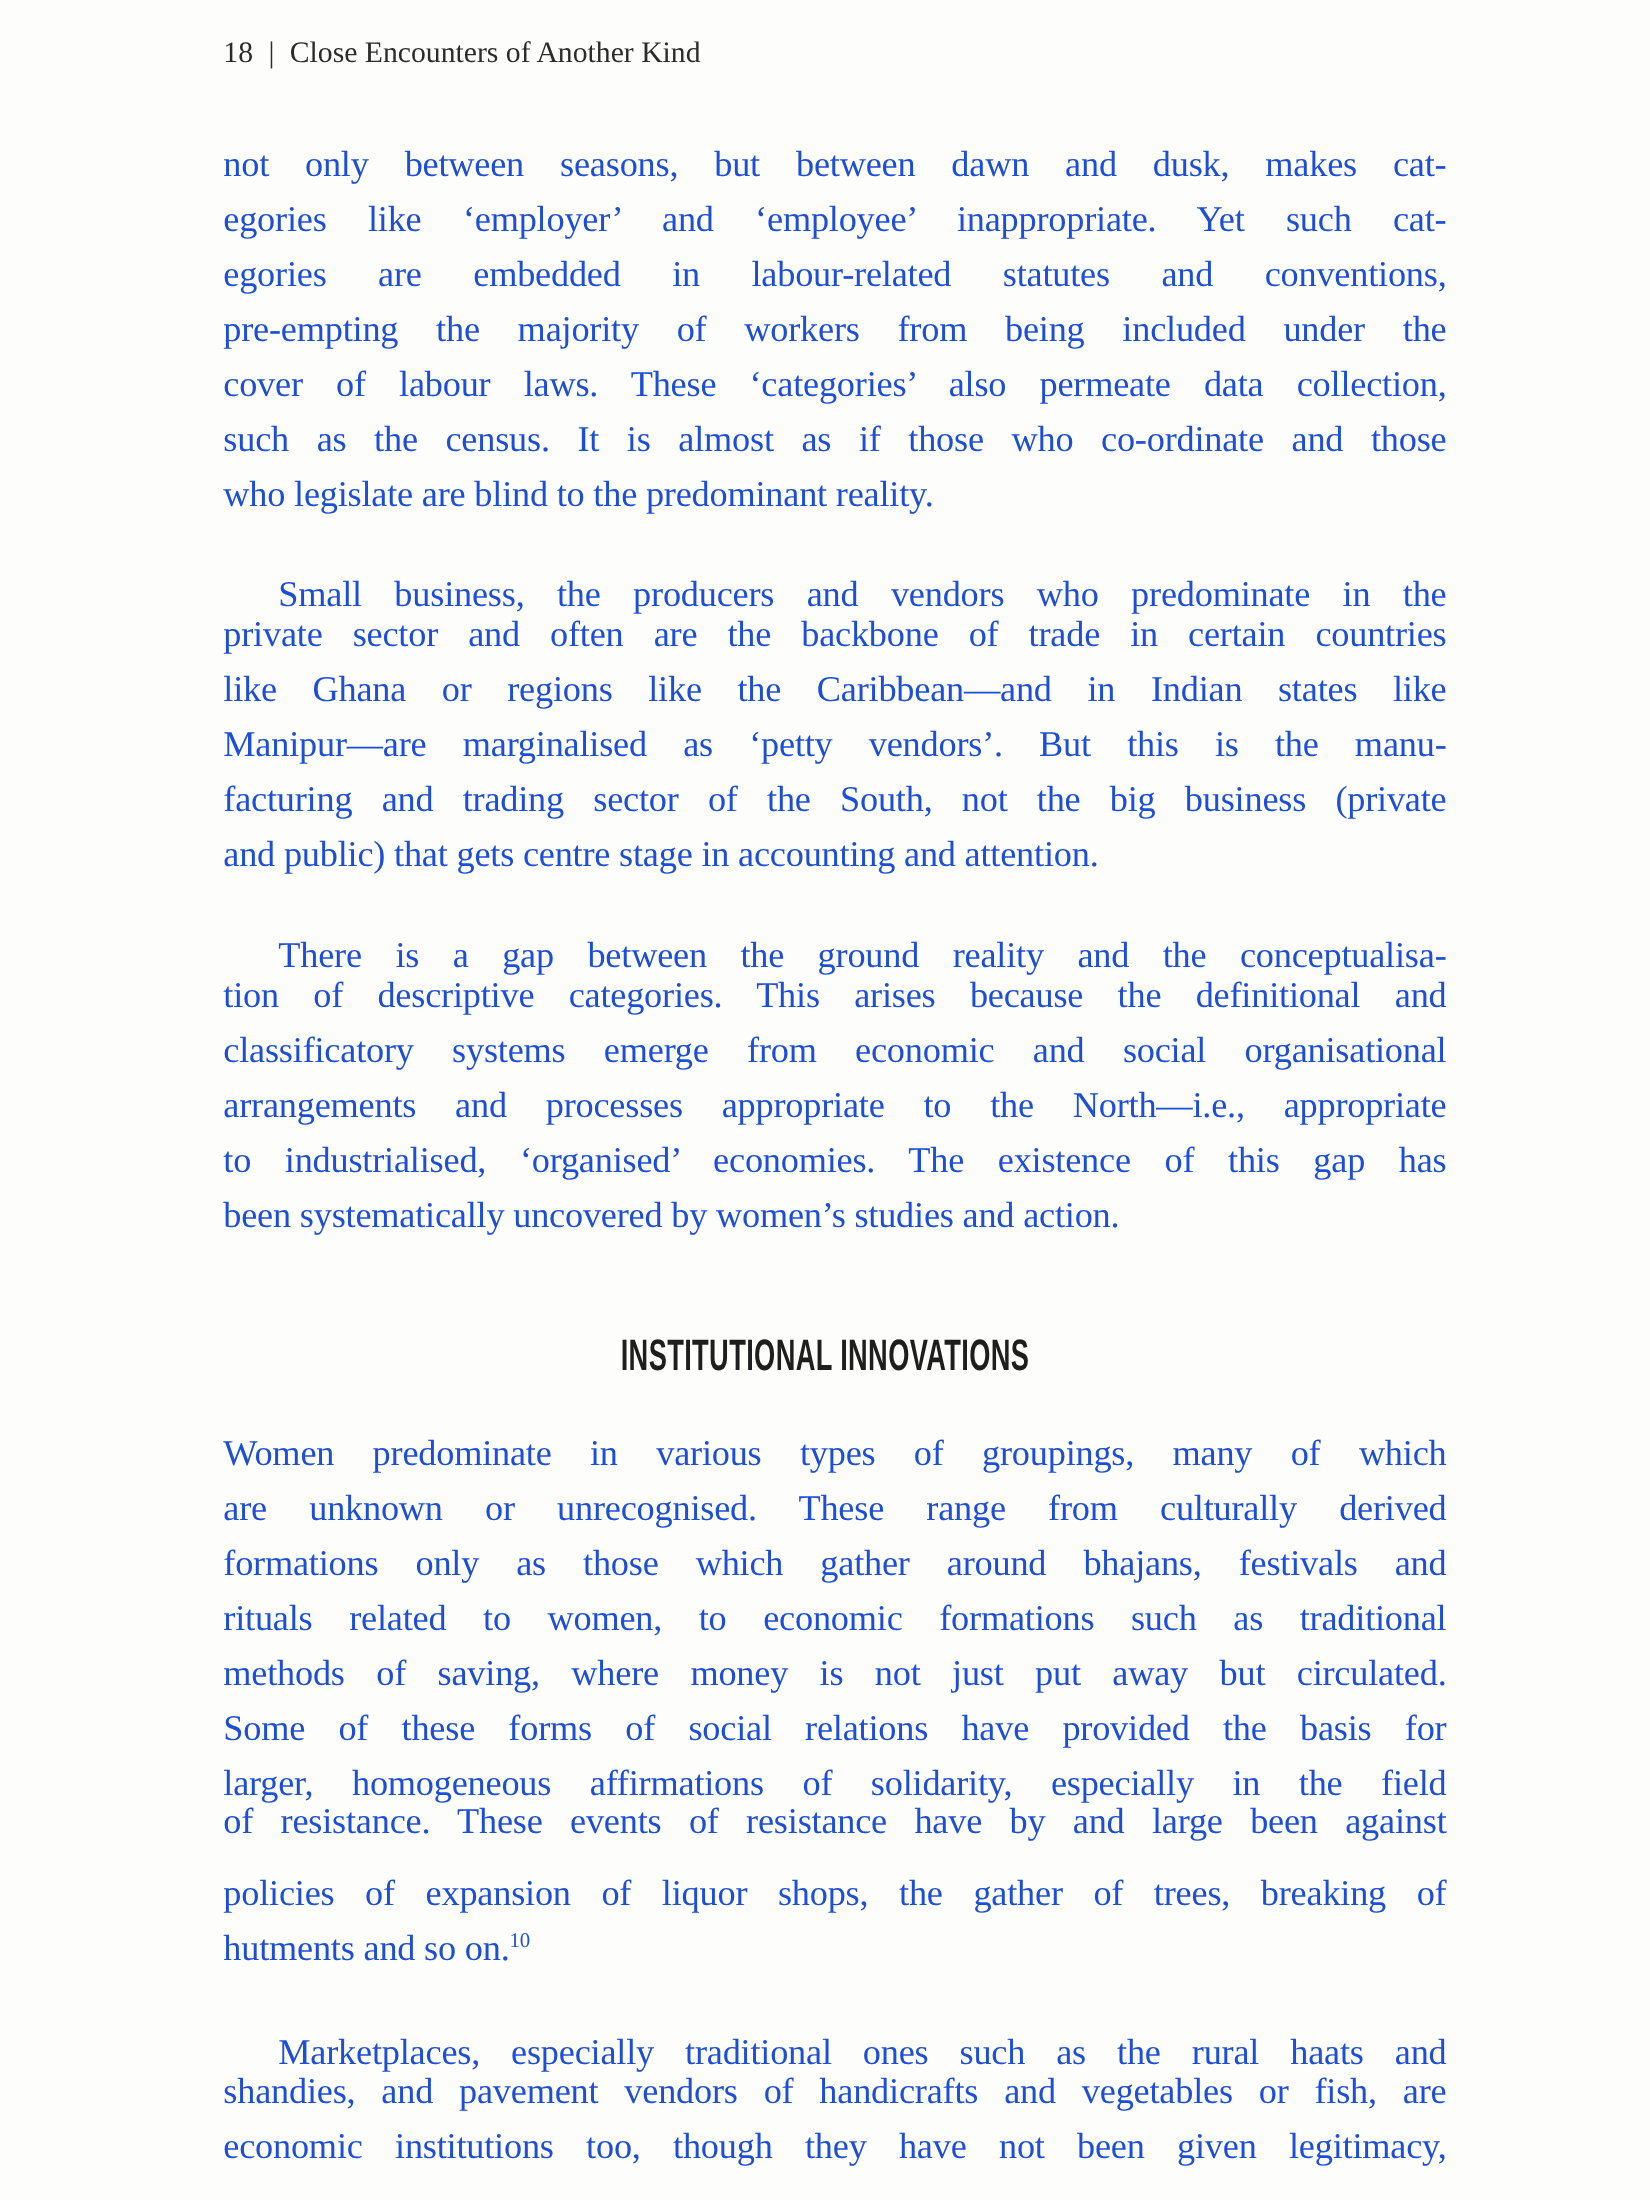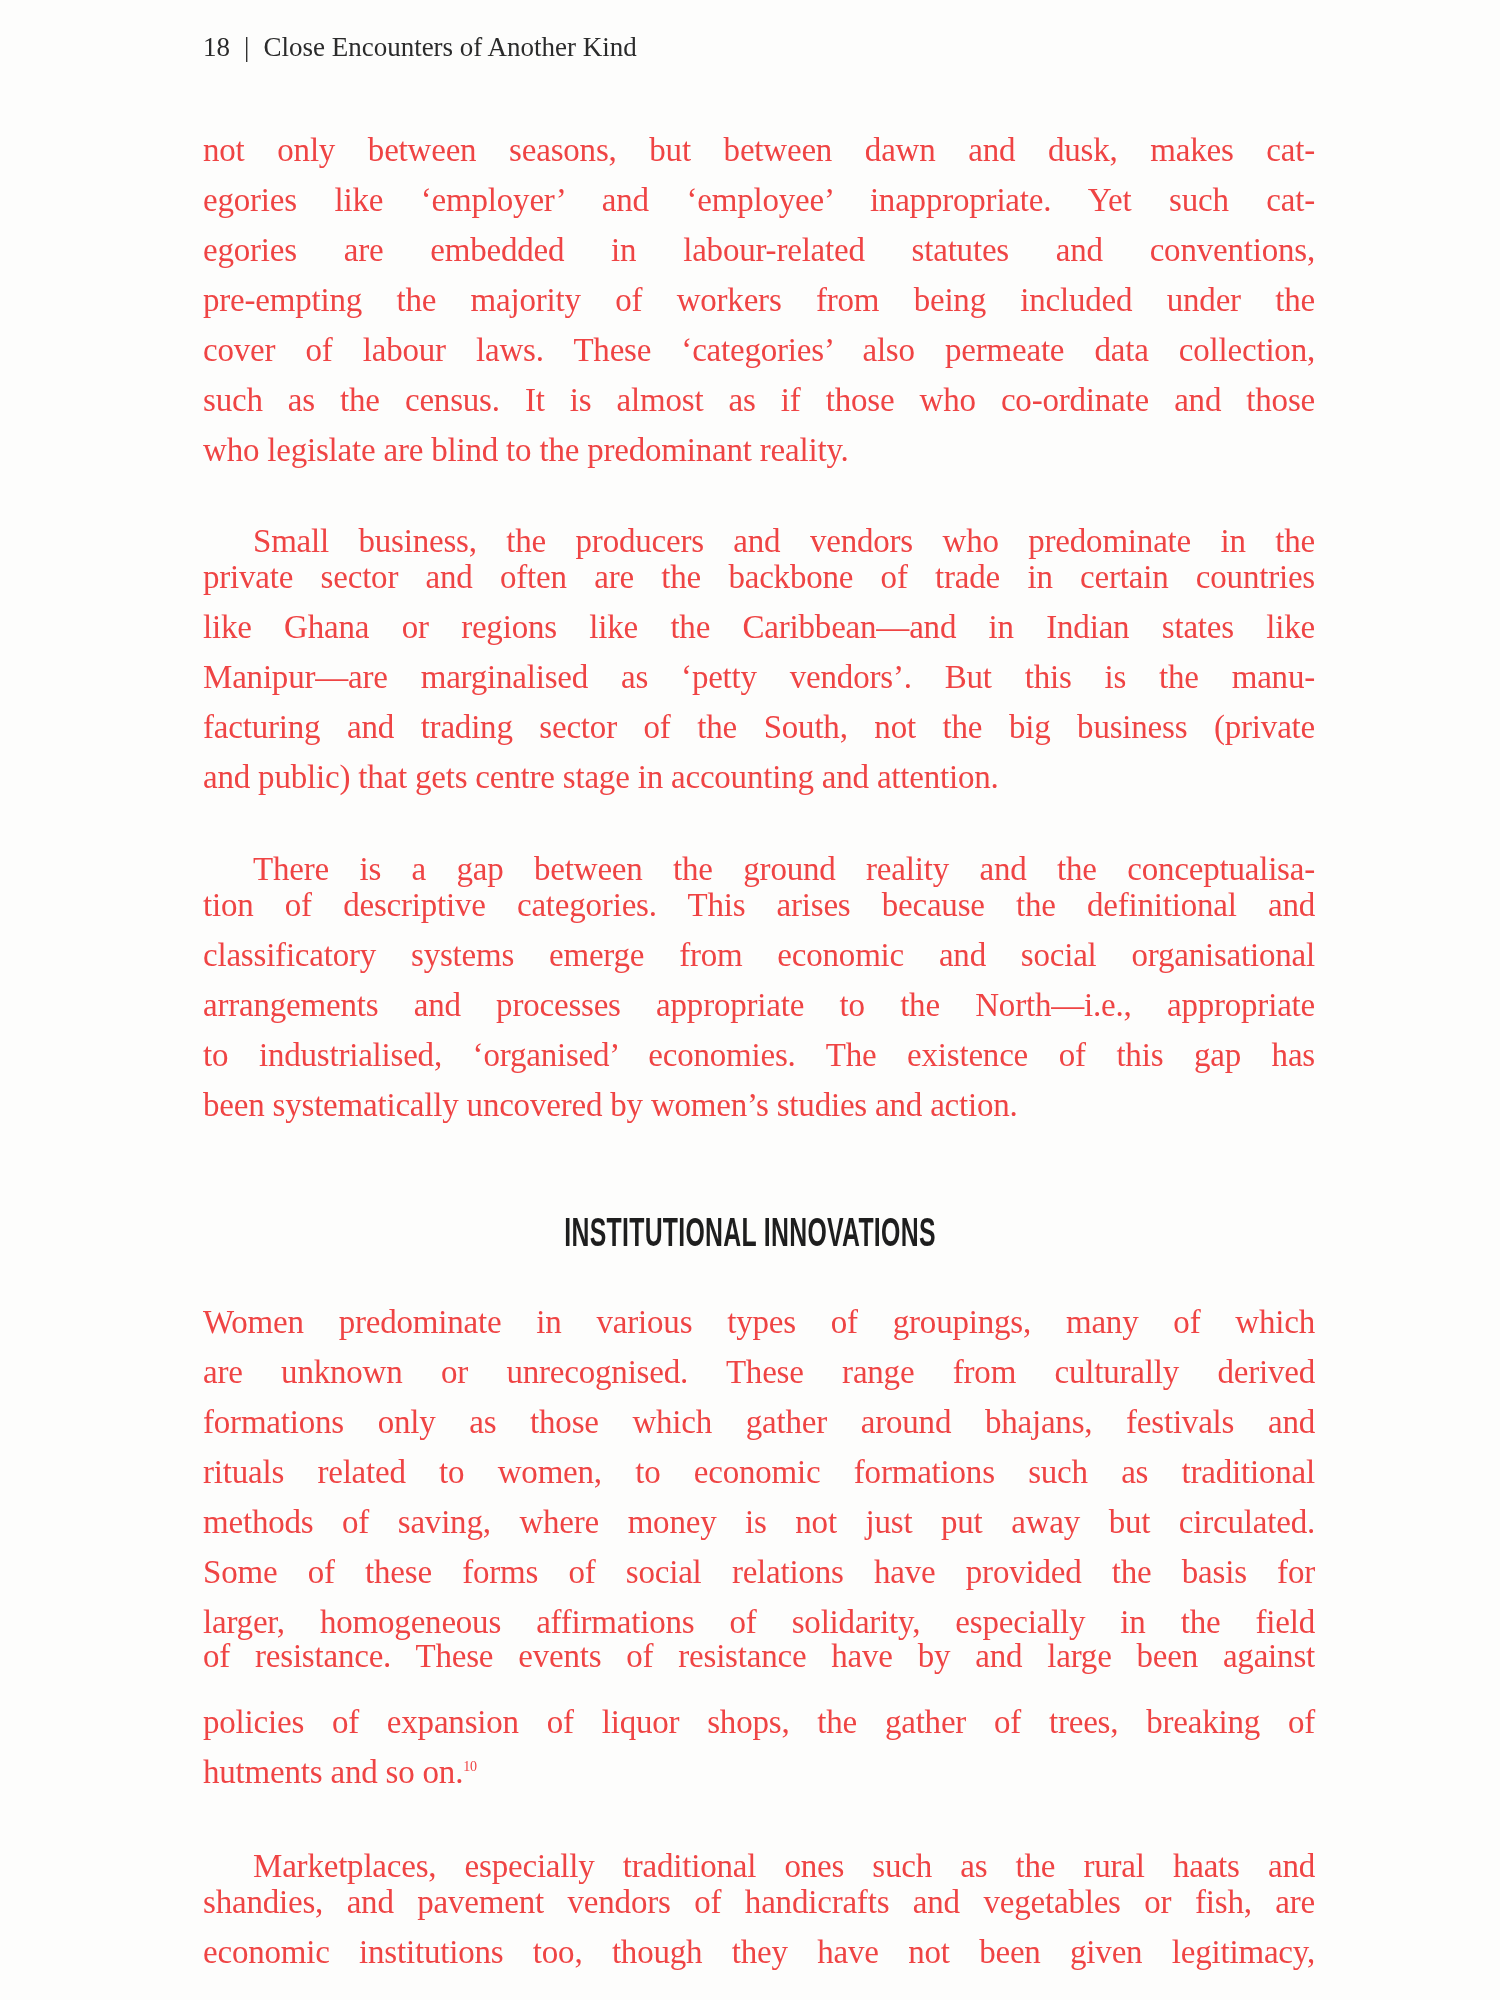--- a/index.html
+++ b/index.html
@@ -1,24 +1,24 @@
 <!DOCTYPE html>
 <html><head>
 <meta charset="utf-8">
 <style>
   html, body { margin:0; padding:0; }
   body { width:1500px; height:2000px; background:#fdfdfc; position:relative; overflow:hidden; }
   .page { position:absolute; left:0; top:0; width:1500px; height:2000px;border-radius:31px; }
   .running-head { position:absolute; left:203px; top:32px; font-family:"Liberation Serif", serif; font-size:27px; color:#2b2b2b; white-space:nowrap; }
   .running-head .sep { display:inline-block; margin:0 14px; }
-  .line { position:absolute; left:203px; width:1112px; font-family:"Liberation Serif", serif; font-size:33px; color:#ef4444; text-align:justify; text-align-last:justify; white-space:nowrap; height:44px; line-height:44px; letter-spacing:-0.2px; }
+  .line { position:absolute; left:203px; width:1112px; font-family:"Liberation Serif", serif; font-size:33px; color:#1d4ed8; text-align:justify; text-align-last:justify; white-space:nowrap; height:44px; line-height:44px; letter-spacing:-0.2px; }
   .line.indent { left:253px; width:1062px;margin-top:14px; }
   .line.last { text-align-last:left; }
   .heading { position:absolute; left:0; width:1500px; top:1210px; text-align:center; font-family:"Liberation Sans", sans-serif; font-weight:bold; font-size:40px; color:#1e1e1e; transform:scaleX(0.62); transform-origin:750px 0; letter-spacing:0.5px; }
-  sup { font-size:14px; line-height:0; vertical-align:super; }
+  sup { font-size:19px; line-height:0; vertical-align:super; }
 </style>
 </head>
 <body>
 
 <div class="page">
 
   <div class="running-head">
     <span>18</span><span class="sep">|</span><span>Close Encounters of Another Kind</span>
   </div>
 

